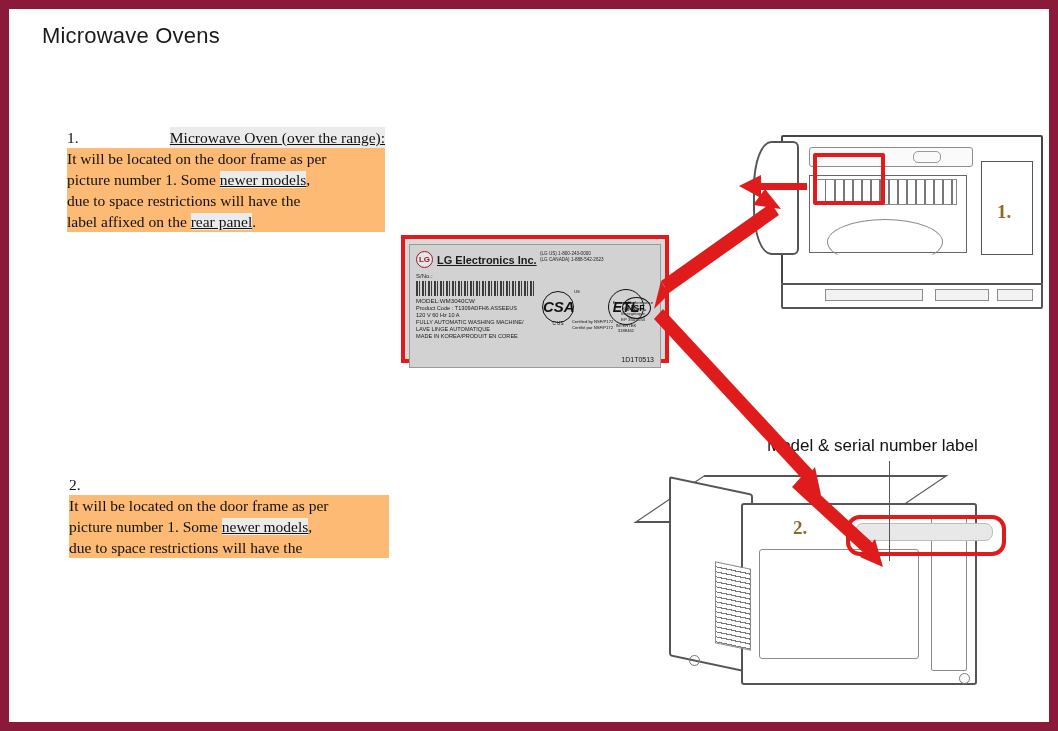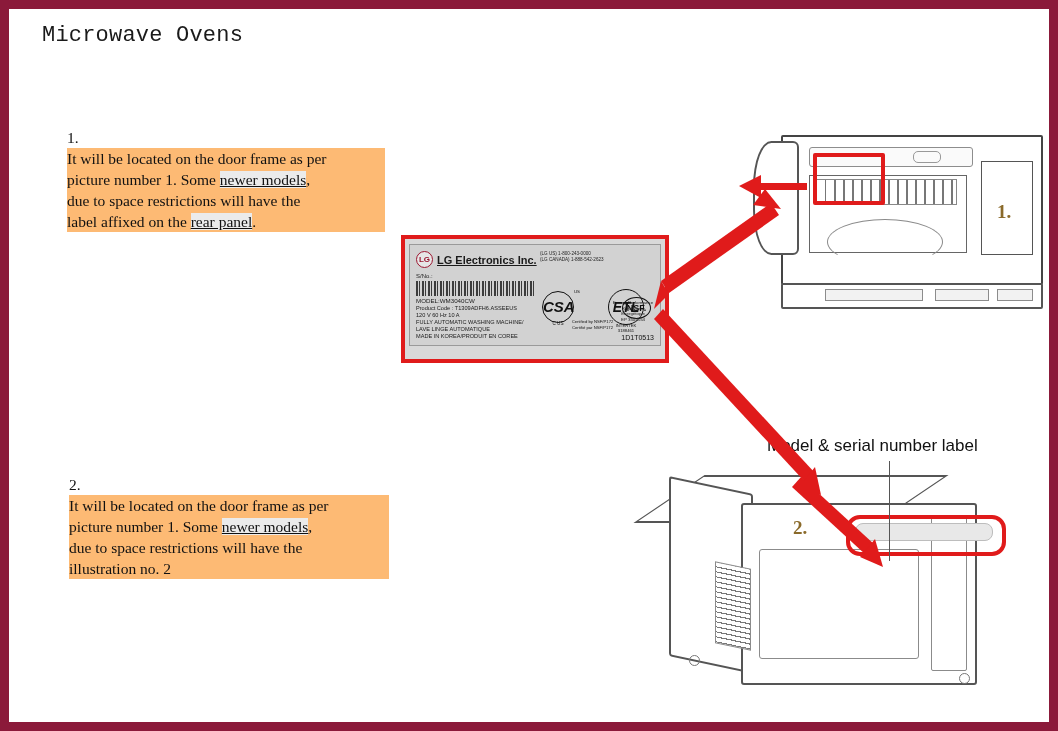--- a/index.html
+++ b/index.html
@@ -27,21 +27,21 @@
     background: #ffffff;
   }
 
   
   .page-title {
     position: absolute;
     left: 33px;
     top: 14px;
     font-size: 22px;
     color: #1a1a1a;
-    font-family: Liberation Mono, monospace;
+    font-family: Liberation Sans, sans-serif;
     letter-spacing: 0.2px;
   }
 
   
   .textblock {
     position: absolute;
     font-size: 15.5px;
     line-height: 21px;
     color: #111;
     font-family: "Liberation Serif", serif;
@@ -73,21 +73,21 @@
     width: 268px;
     height: 128px;
     border: 4px solid #e01b1b;
     background: #d9d9d9;
     box-sizing: border-box;
   }
   #label-inner {
     position: absolute;
     left: 4px; top: 5px;
     width: 252px;
-    height: 102px;
+    height: 124px;
     background: #d2d2d2;
     border: 1px solid #9a9a9a;
     box-sizing: border-box;
     overflow: hidden;
   }
   .lbl-brandrow {
     position: absolute;
     left: 6px; top: 6px;
     display: flex;
     align-items: center;
@@ -432,41 +432,41 @@
 <body>
 
 <div id="page">
   <div id="inner">
 
     <div class="page-title">Microwave Ovens</div>
 
     <div class="textblock" id="block1">
       <div class="just-line">
         <span class="num">1.</span>
+        <span class="u">Microwave Oven (over the range):</span>
       </div>
       <div class="hl">It will be located on the door frame as per</div>
       <div class="hl">
         <span>picture number 1. Some </span><span class="u">newer models</span><span>,</span>
       </div>
       <div class="hl">due to space restrictions will have the</div>
       <div class="hl">
         <span>label affixed on the </span><span class="u">rear panel</span><span>.</span>
       </div>
     </div>
 
     <div class="textblock" id="block2">
       <div class="just-line">
         <span class="num">2.</span>
       </div>
       <div class="hl">It will be located on the door frame as per</div>
       <div class="hl">
         <span>picture number 1. Some </span><span class="u">newer models</span><span>,</span>
       </div>
       <div class="hl">due to space restrictions will have the</div>
-      <div class="hl">illustration no. 2</div>
     </div>
 
     <div id="label-photo">
       <div id="label-inner">
         <div class="lbl-brandrow">
           <span class="lg-logo">LG</span>
           <span class="lg-name">LG Electronics Inc.</span>
         </div>
         <div class="lbl-phone">
           <div>(LG US) 1-800-243-0000</div>

